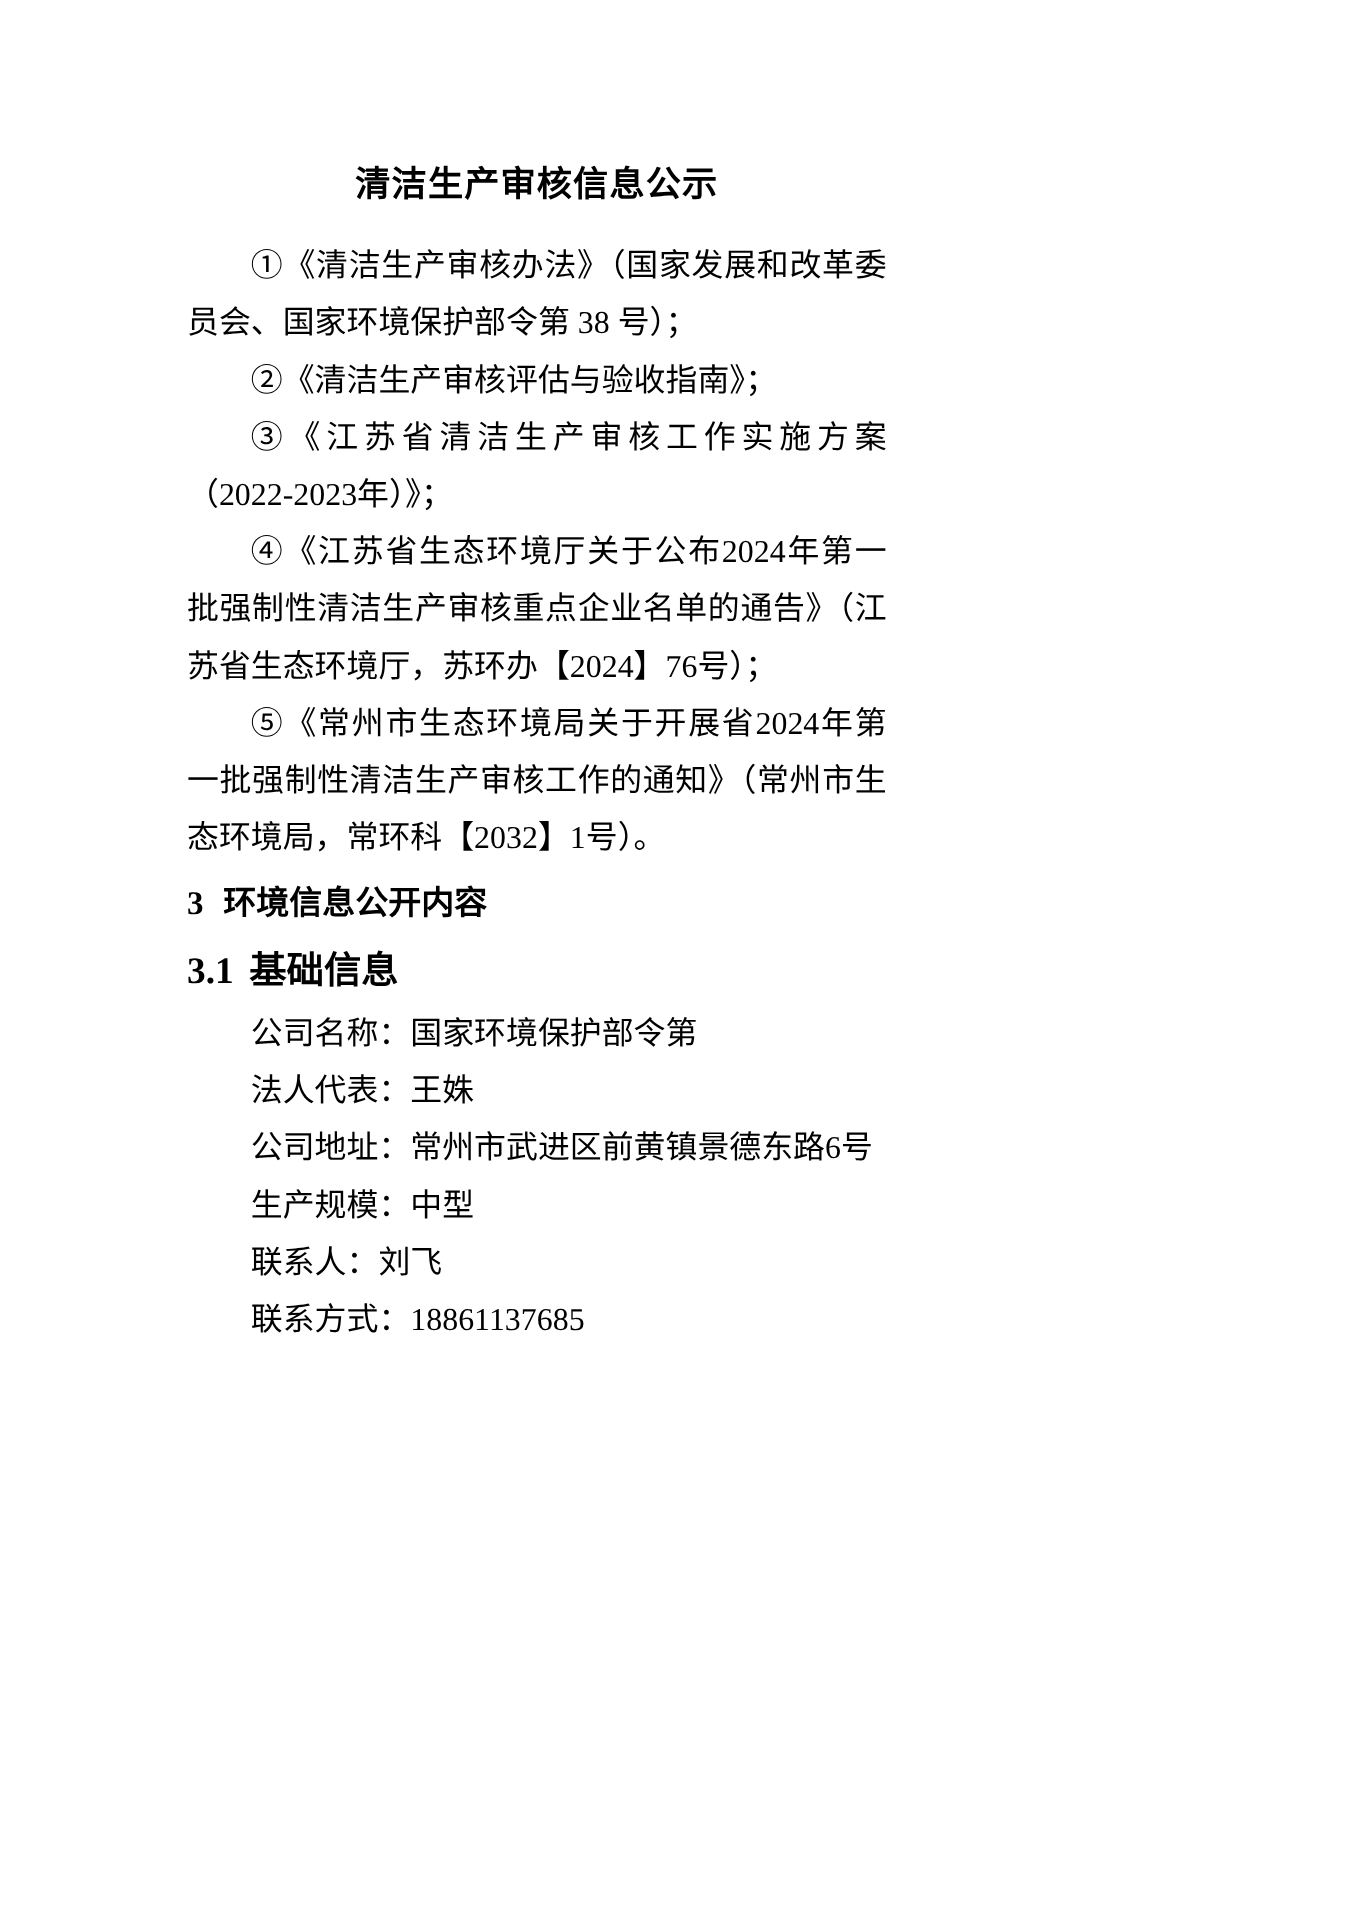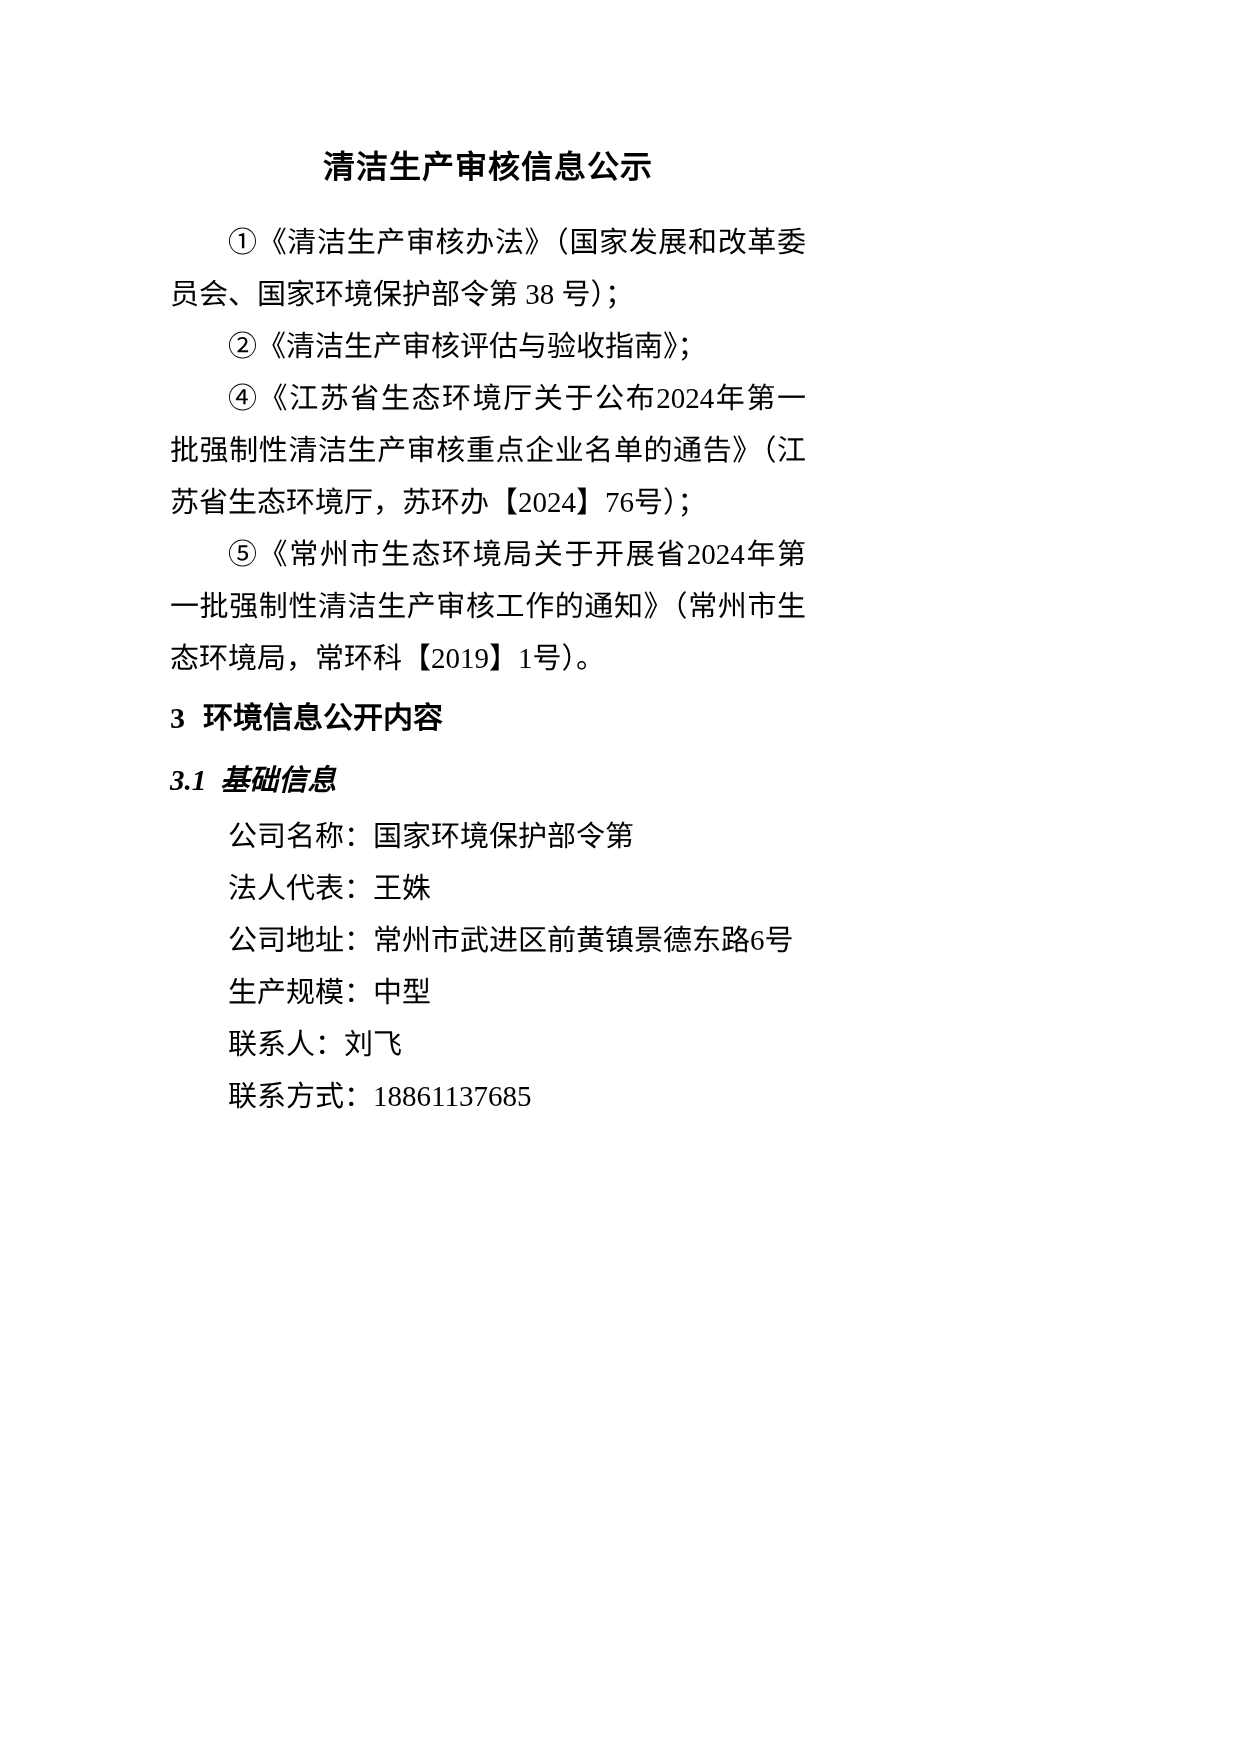--- a/index.html
+++ b/index.html
@@ -32,24 +32,23 @@
     margin: 14px 0 10px 0;
     font-size: 30px;
     line-height: 40px;
     font-weight: 700;
   }
   .sec-heading.first {
     margin-top: 0;
   }
   .sub-heading {
     margin: 22px 0 10px 0;
-    font-size: 29px;
+    font-size: 34px;
     line-height: 40px;
     font-weight: 700;
-    font-style: italic;
   }
   .sec-num {
     margin-right: 18px;
   }
   .sub-num {
     margin-right: 14px;
   }
   .body-para {
     margin: 0;
     font-size: 29px;
@@ -70,22 +69,23 @@
 <div class="page">
 
   <h1 class="doc-title">清洁生产审核信息公示</h1>
 
   <section>
   </section>
 
   <section>
     <p class="body-para">①《清洁生产审核办法》（国家发展和改革委员会、国家环境保护部令第 38 号）；</p>
     <p class="body-para">②《清洁生产审核评估与验收指南》；</p>
+    <p class="body-para">③《江苏省清洁生产审核工作实施方案（2022-2023年）》；</p>
     <p class="body-para">④《江苏省生态环境厅关于公布2024年第一批强制性清洁生产审核重点企业名单的通告》（江苏省生态环境厅，苏环办【2024】76号）；</p>
-    <p class="body-para">⑤《常州市生态环境局关于开展省2024年第一批强制性清洁生产审核工作的通知》（常州市生态环境局，常环科【2019】1号）。</p>
+    <p class="body-para">⑤《常州市生态环境局关于开展省2024年第一批强制性清洁生产审核工作的通知》（常州市生态环境局，常环科【2032】1号）。</p>
   </section>
 
   <section>
     <h2 class="sec-heading">
       <span class="sec-num">3</span><span>环境信息公开内容</span>
     </h2>
 
     <h3 class="sub-heading">
       <span class="sub-num">3.1</span><span>基础信息</span>
     </h3>

